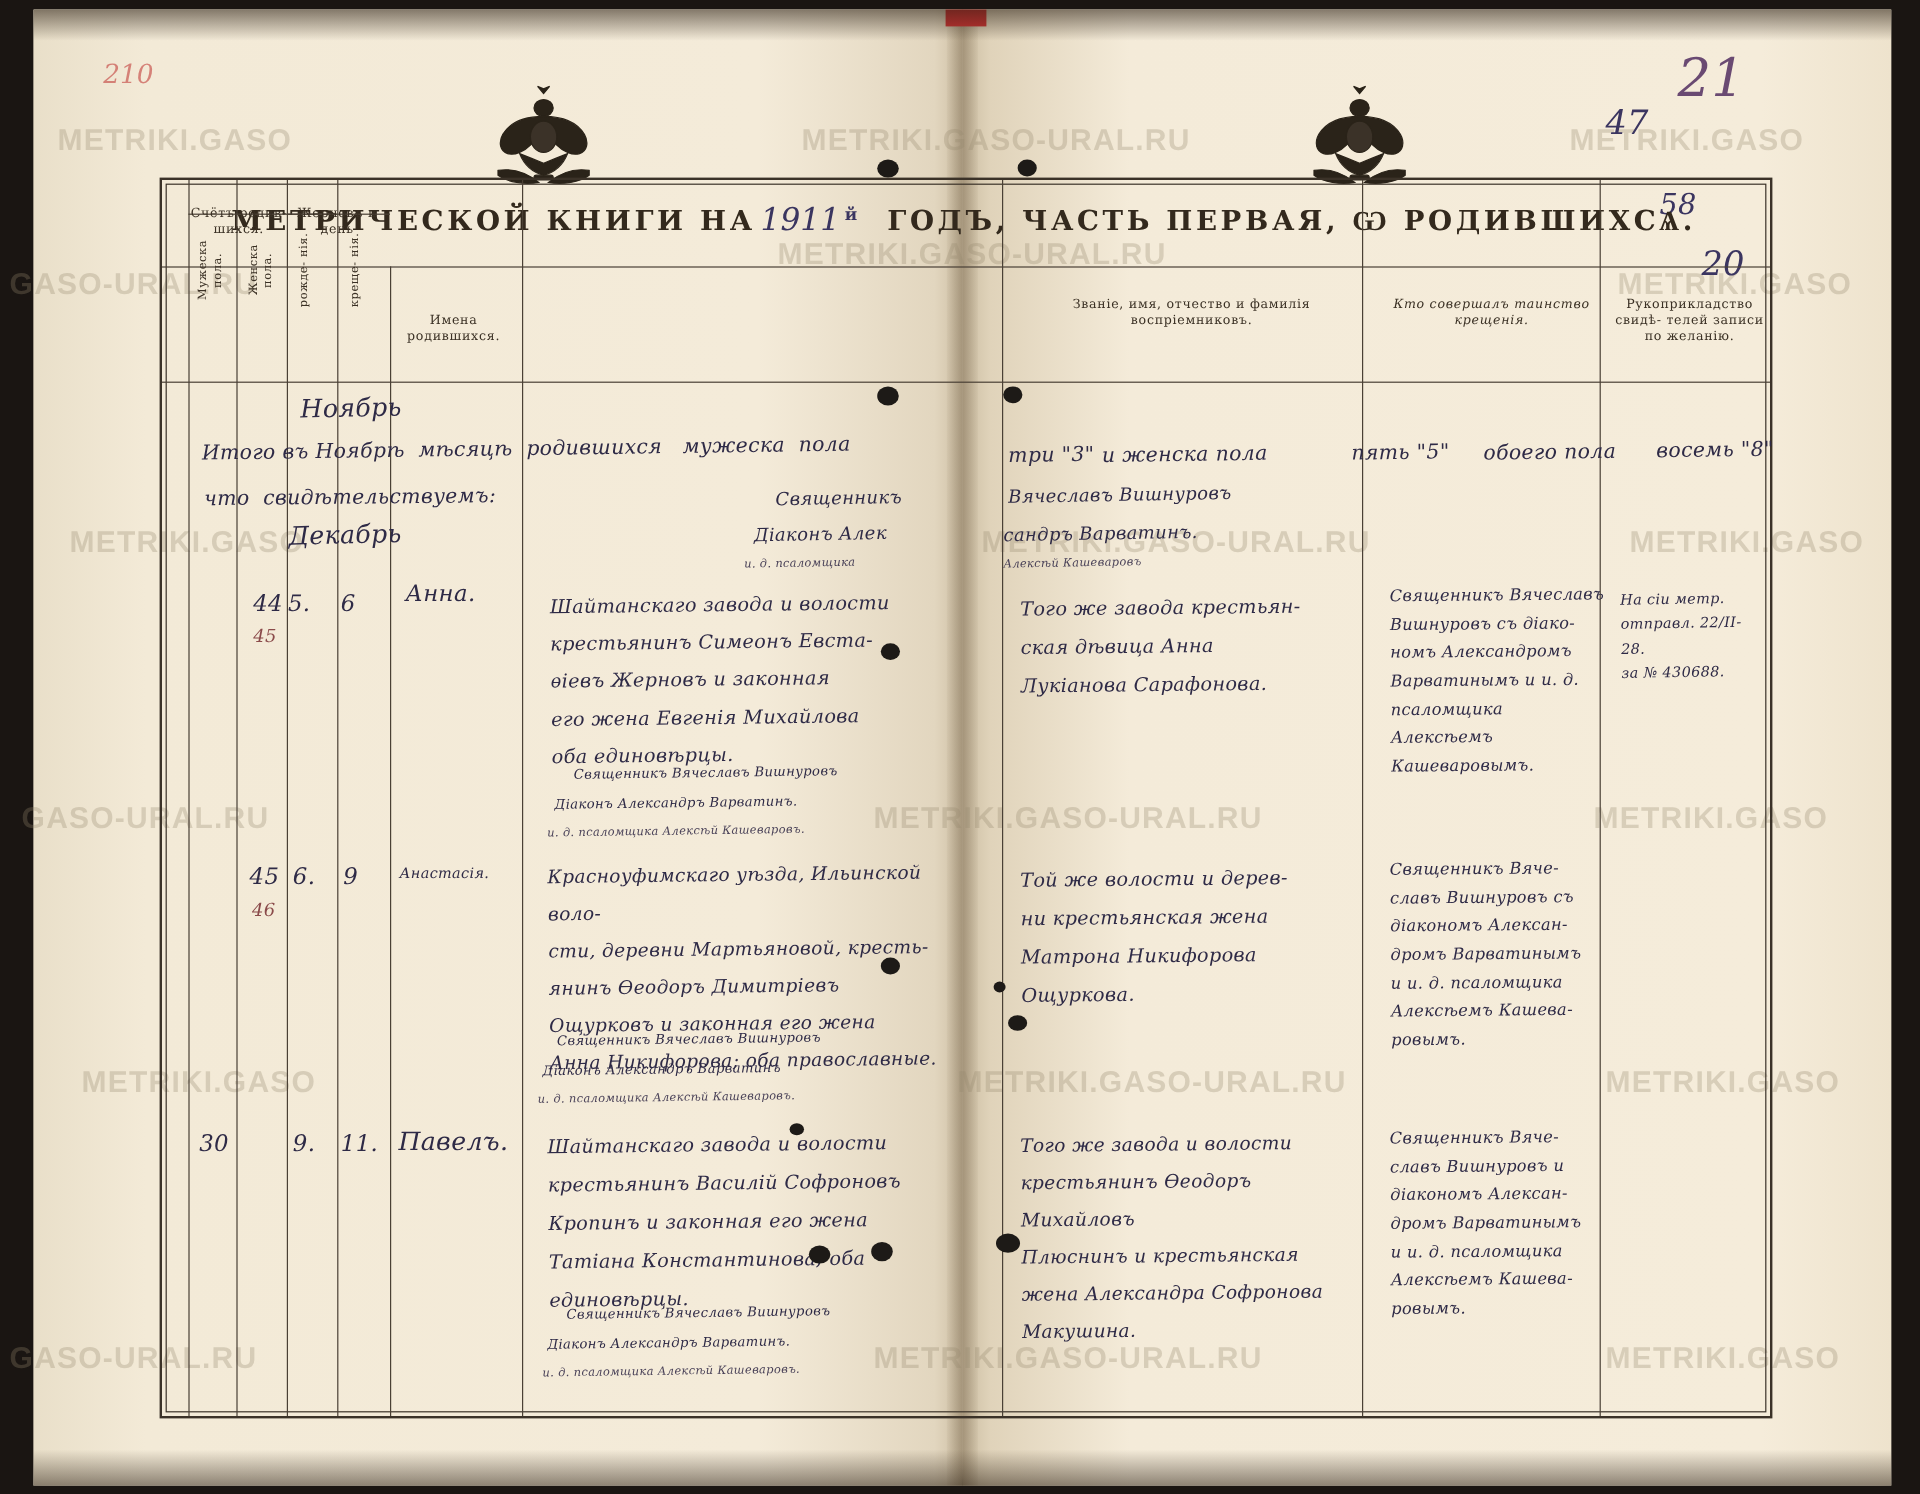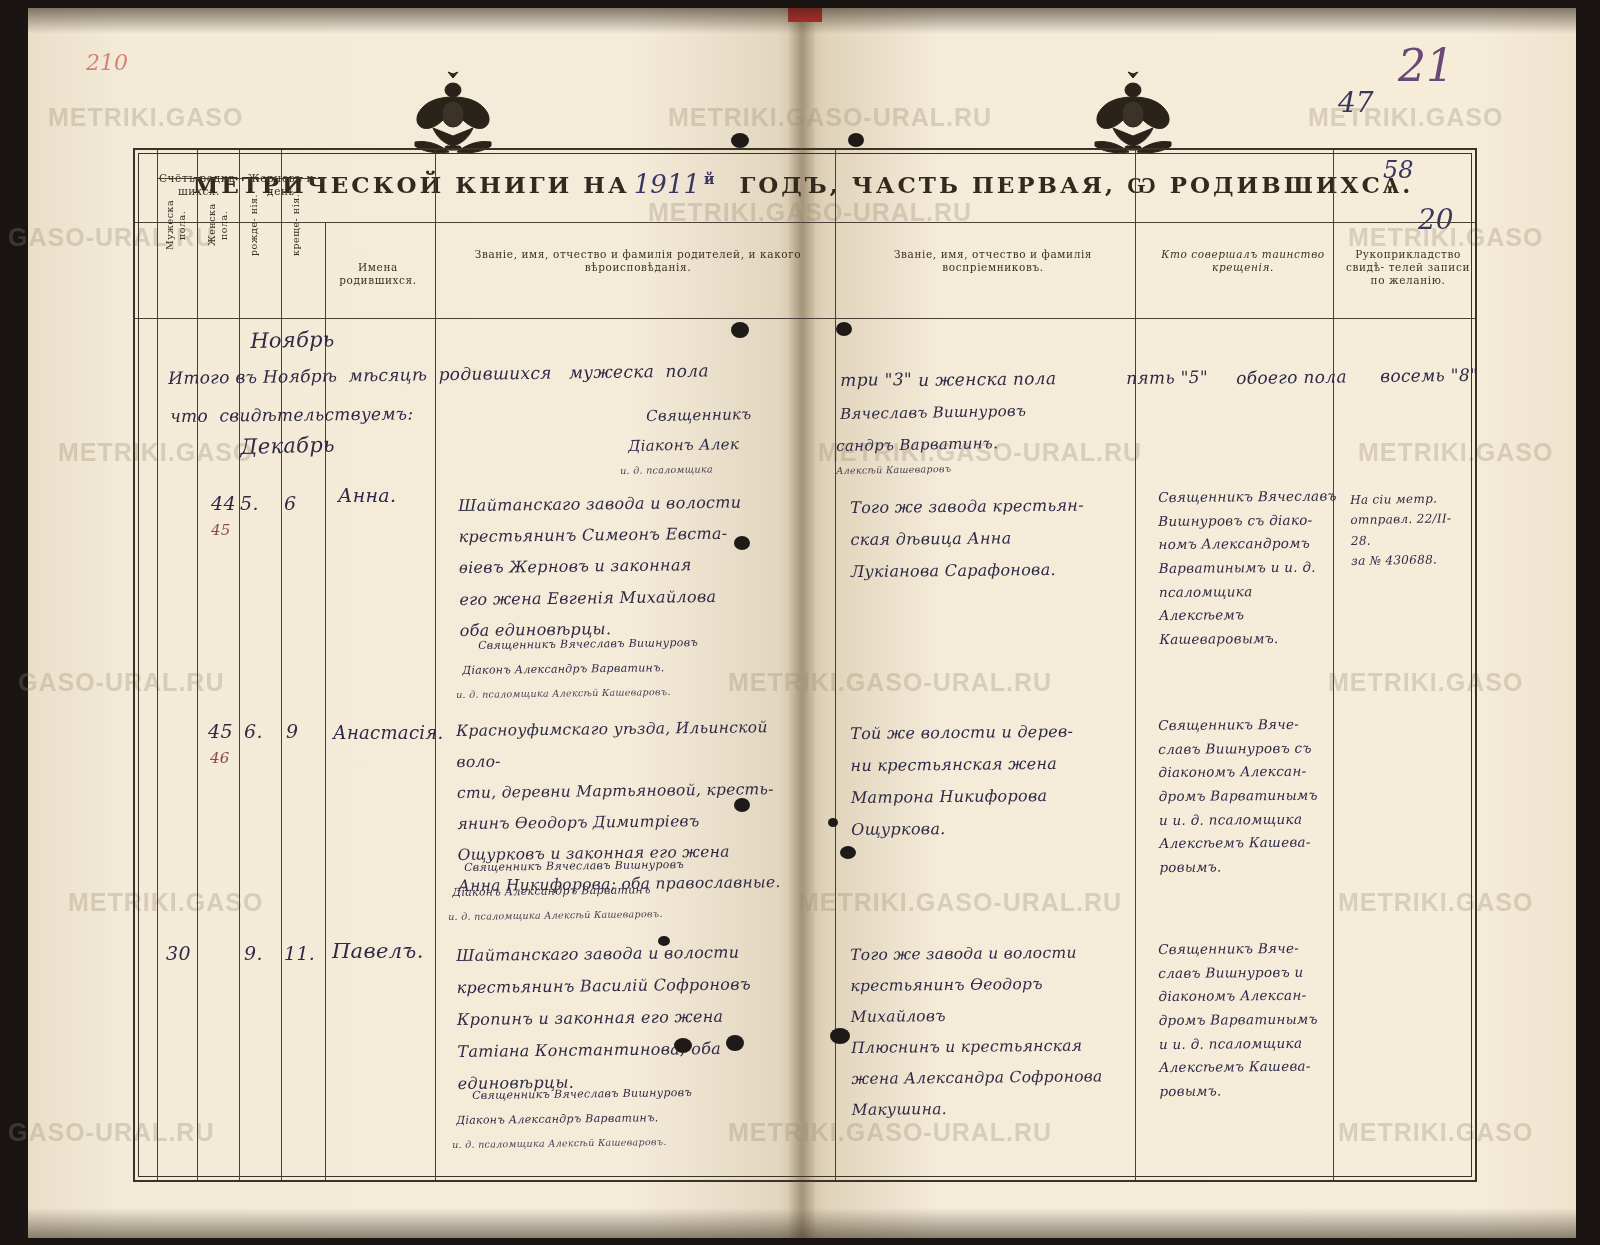--- a/index.html
+++ b/index.html
@@ -186,22 +186,20 @@
 и день</div>
     <div class="colhead vert" style="left:136px;top:180px;height:74px;">Мужеска
 пола.</div>
     <div class="colhead vert" style="left:178px;top:180px;height:74px;">Женска
 пола.</div>
     <div class="colhead vert" style="left:220px;top:182px;height:70px;">рожде-
 нія.</div>
     <div class="colhead vert" style="left:262px;top:182px;height:70px;">креще-
 нія.</div>
     <div class="colhead" style="left:300px;top:253px;width:100px;">Имена родившихся.</div>
-    <div class="colhead" style="left:420px;top:240px;width:380px;">Званіе, имя, отчество и фамилія родителей, и какого
-вѣроисповѣданія.</div>
     <div class="colhead" style="left:820px;top:240px;width:290px;">Званіе, имя, отчество и фамилія
 воспріемниковъ.</div>
     <div class="colhead" style="left:1120px;top:240px;width:190px;font-style:italic;">Кто совершалъ таинство
 крещенія.</div>
     <div class="colhead" style="left:1315px;top:240px;width:130px;">Рукоприкладство свидѣ-
 телей записи по желанію.</div>
 
     <div class="hw big" style="left:222px;top:318px;transform:rotate(-1.2deg);">Ноябрь</div>
 
     <div class="hw" style="left:140px;top:358px;font-size:17px;transform:rotate(-0.8deg);">Итого въ Ноябрѣ  мѣсяцѣ  родившихся   мужеска  пола</div>
@@ -245,21 +243,21 @@
 Кашеваровымъ.</div>
     <div class="hw" style="left:1322px;top:482px;font-size:12px;width:120px;line-height:1.7;transform:rotate(-1deg);">На сіи метр.
 отправл. 22/II-28.
 за № 430688.</div>
 
     <div class="hw num" style="left:180px;top:710px;">45</div>
     <div class="hw" style="left:182px;top:740px;font-size:15px;color:#8a4a4a;">46</div>
     <div class="hw" style="left:148px;top:710px;font-size:18px;"></div>
     <div class="hw num" style="left:216px;top:710px;">6.</div>
     <div class="hw num" style="left:258px;top:710px;">9</div>
-    <div class="hw" style="left:305px;top:712px;font-size:18px;">Анастасія.</div>
+    <div class="hw" style="left:305px;top:712px;font-size:12px;">Анастасія.</div>
     <div class="hw" style="left:428px;top:708px;font-size:15.5px;width:350px;line-height:2.0;transform:rotate(-0.7deg);">Красноуфимскаго уѣзда, Ильинской воло-
 сти, деревни Мартьяновой, кресть-
 янинъ Ѳеодоръ Димитріевъ
 Ощурковъ и законная его жена
 Анна Никифорова; оба православные.</div>
     <div class="hw small" style="left:436px;top:852px;transform:rotate(-0.8deg);">Священникъ Вячеславъ Вишнуровъ</div>
     <div class="hw small" style="left:424px;top:877px;transform:rotate(-0.8deg);">Діаконъ Александръ Варватинъ</div>
     <div class="hw tiny" style="left:420px;top:902px;transform:rotate(-0.8deg);">и. д. псаломщика Алексѣй Кашеваровъ.</div>
     <div class="hw" style="left:822px;top:710px;font-size:16px;width:280px;line-height:2.0;transform:rotate(-0.6deg);">Той же волости и дерев-
 ни крестьянская жена

